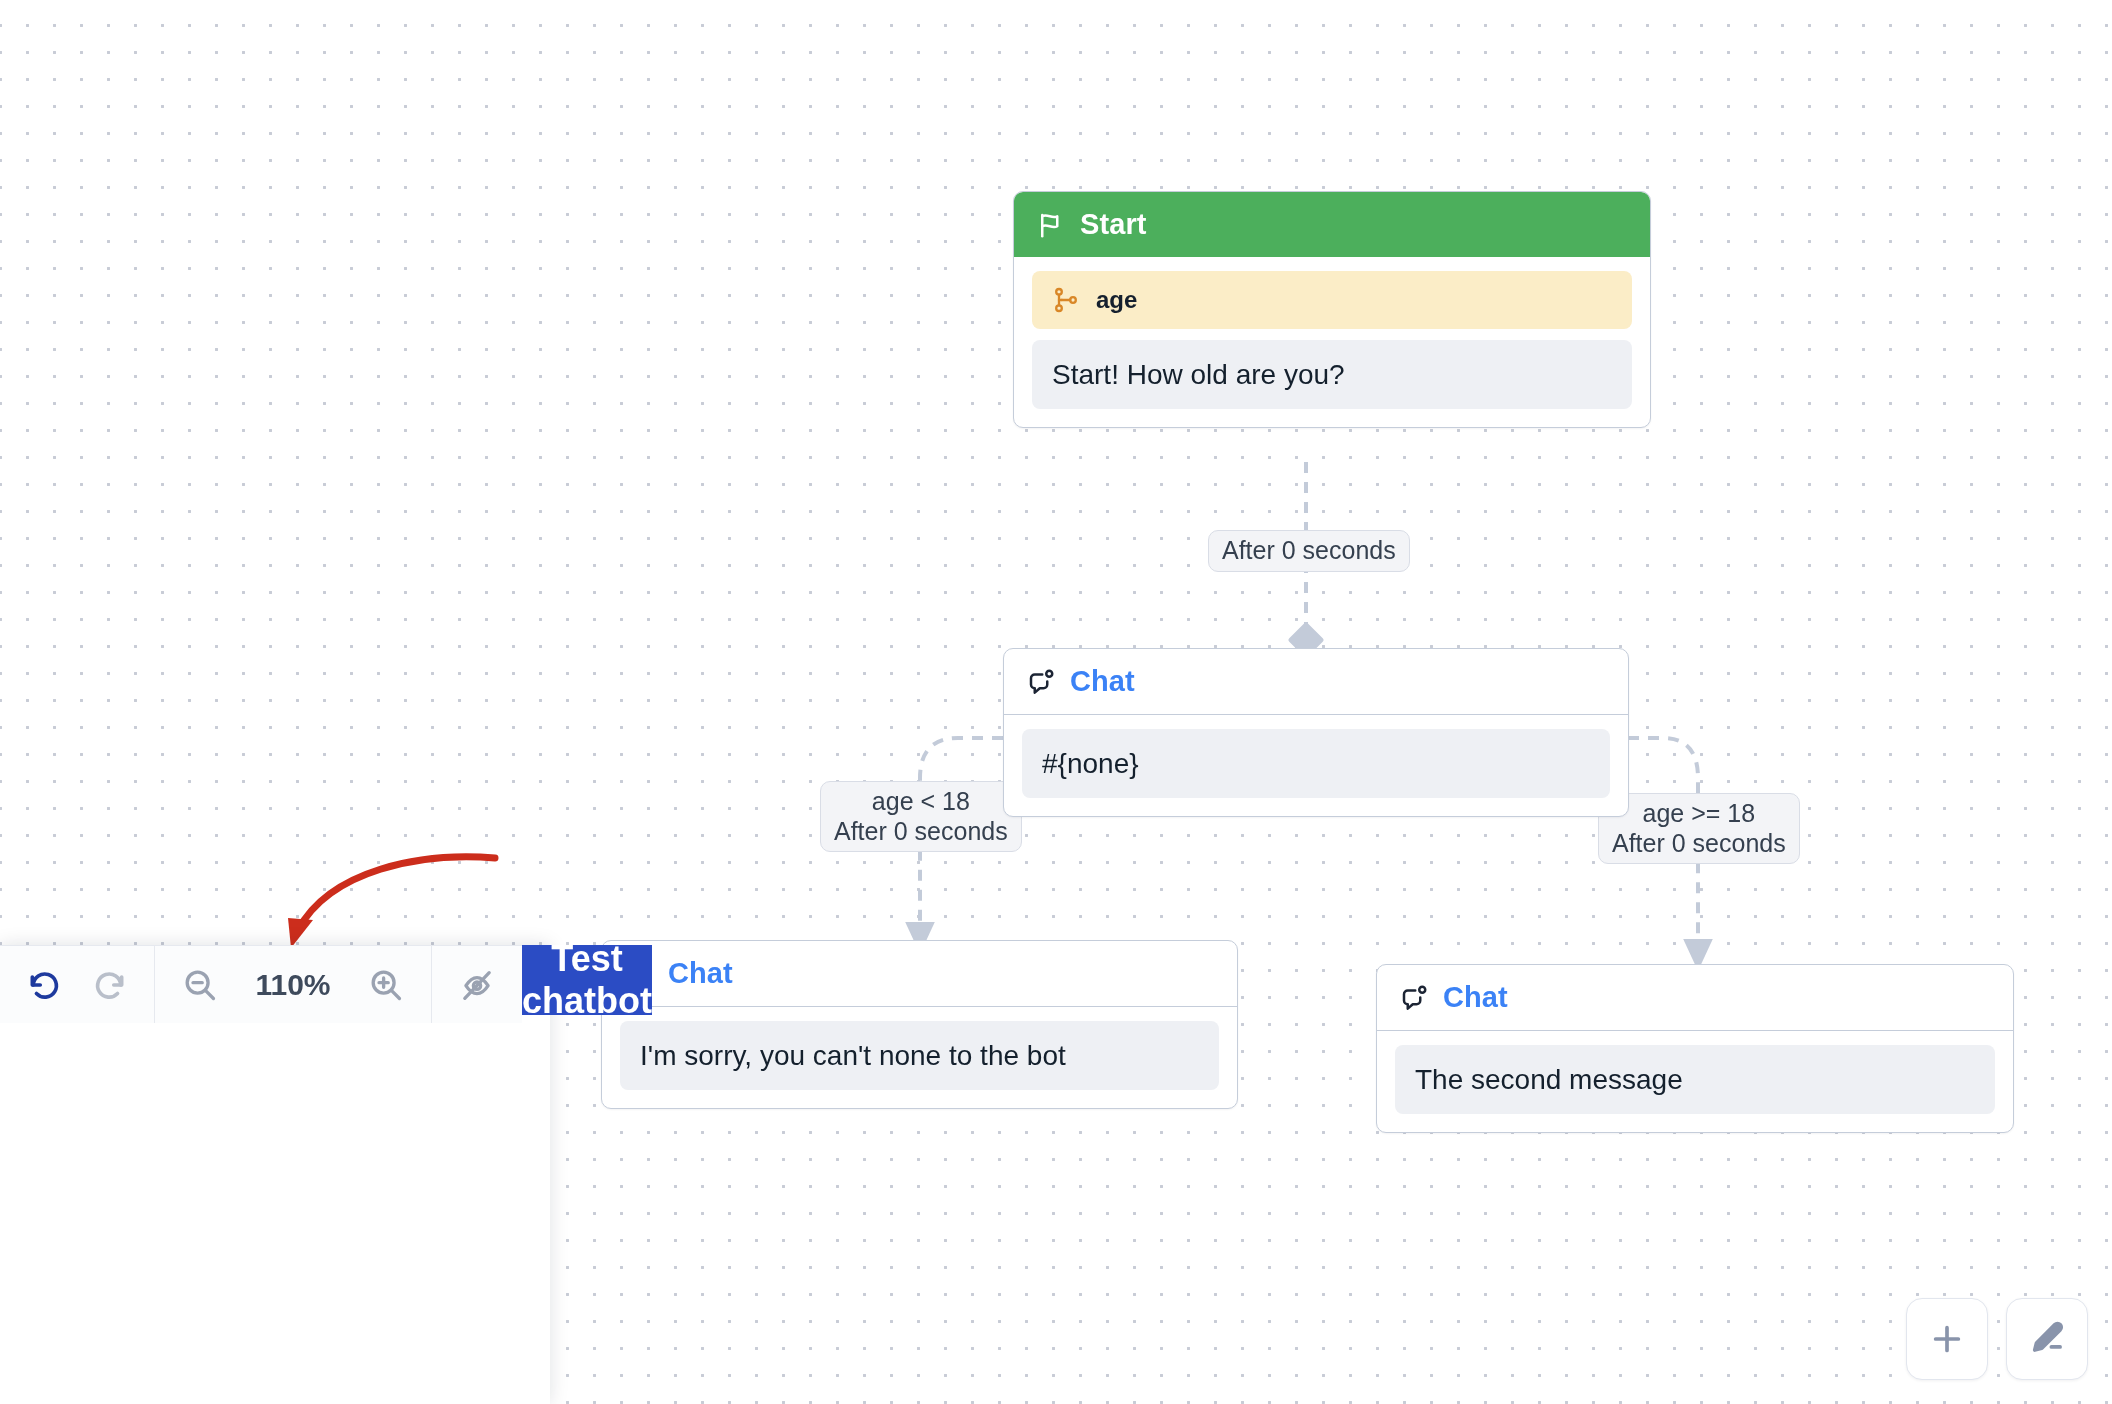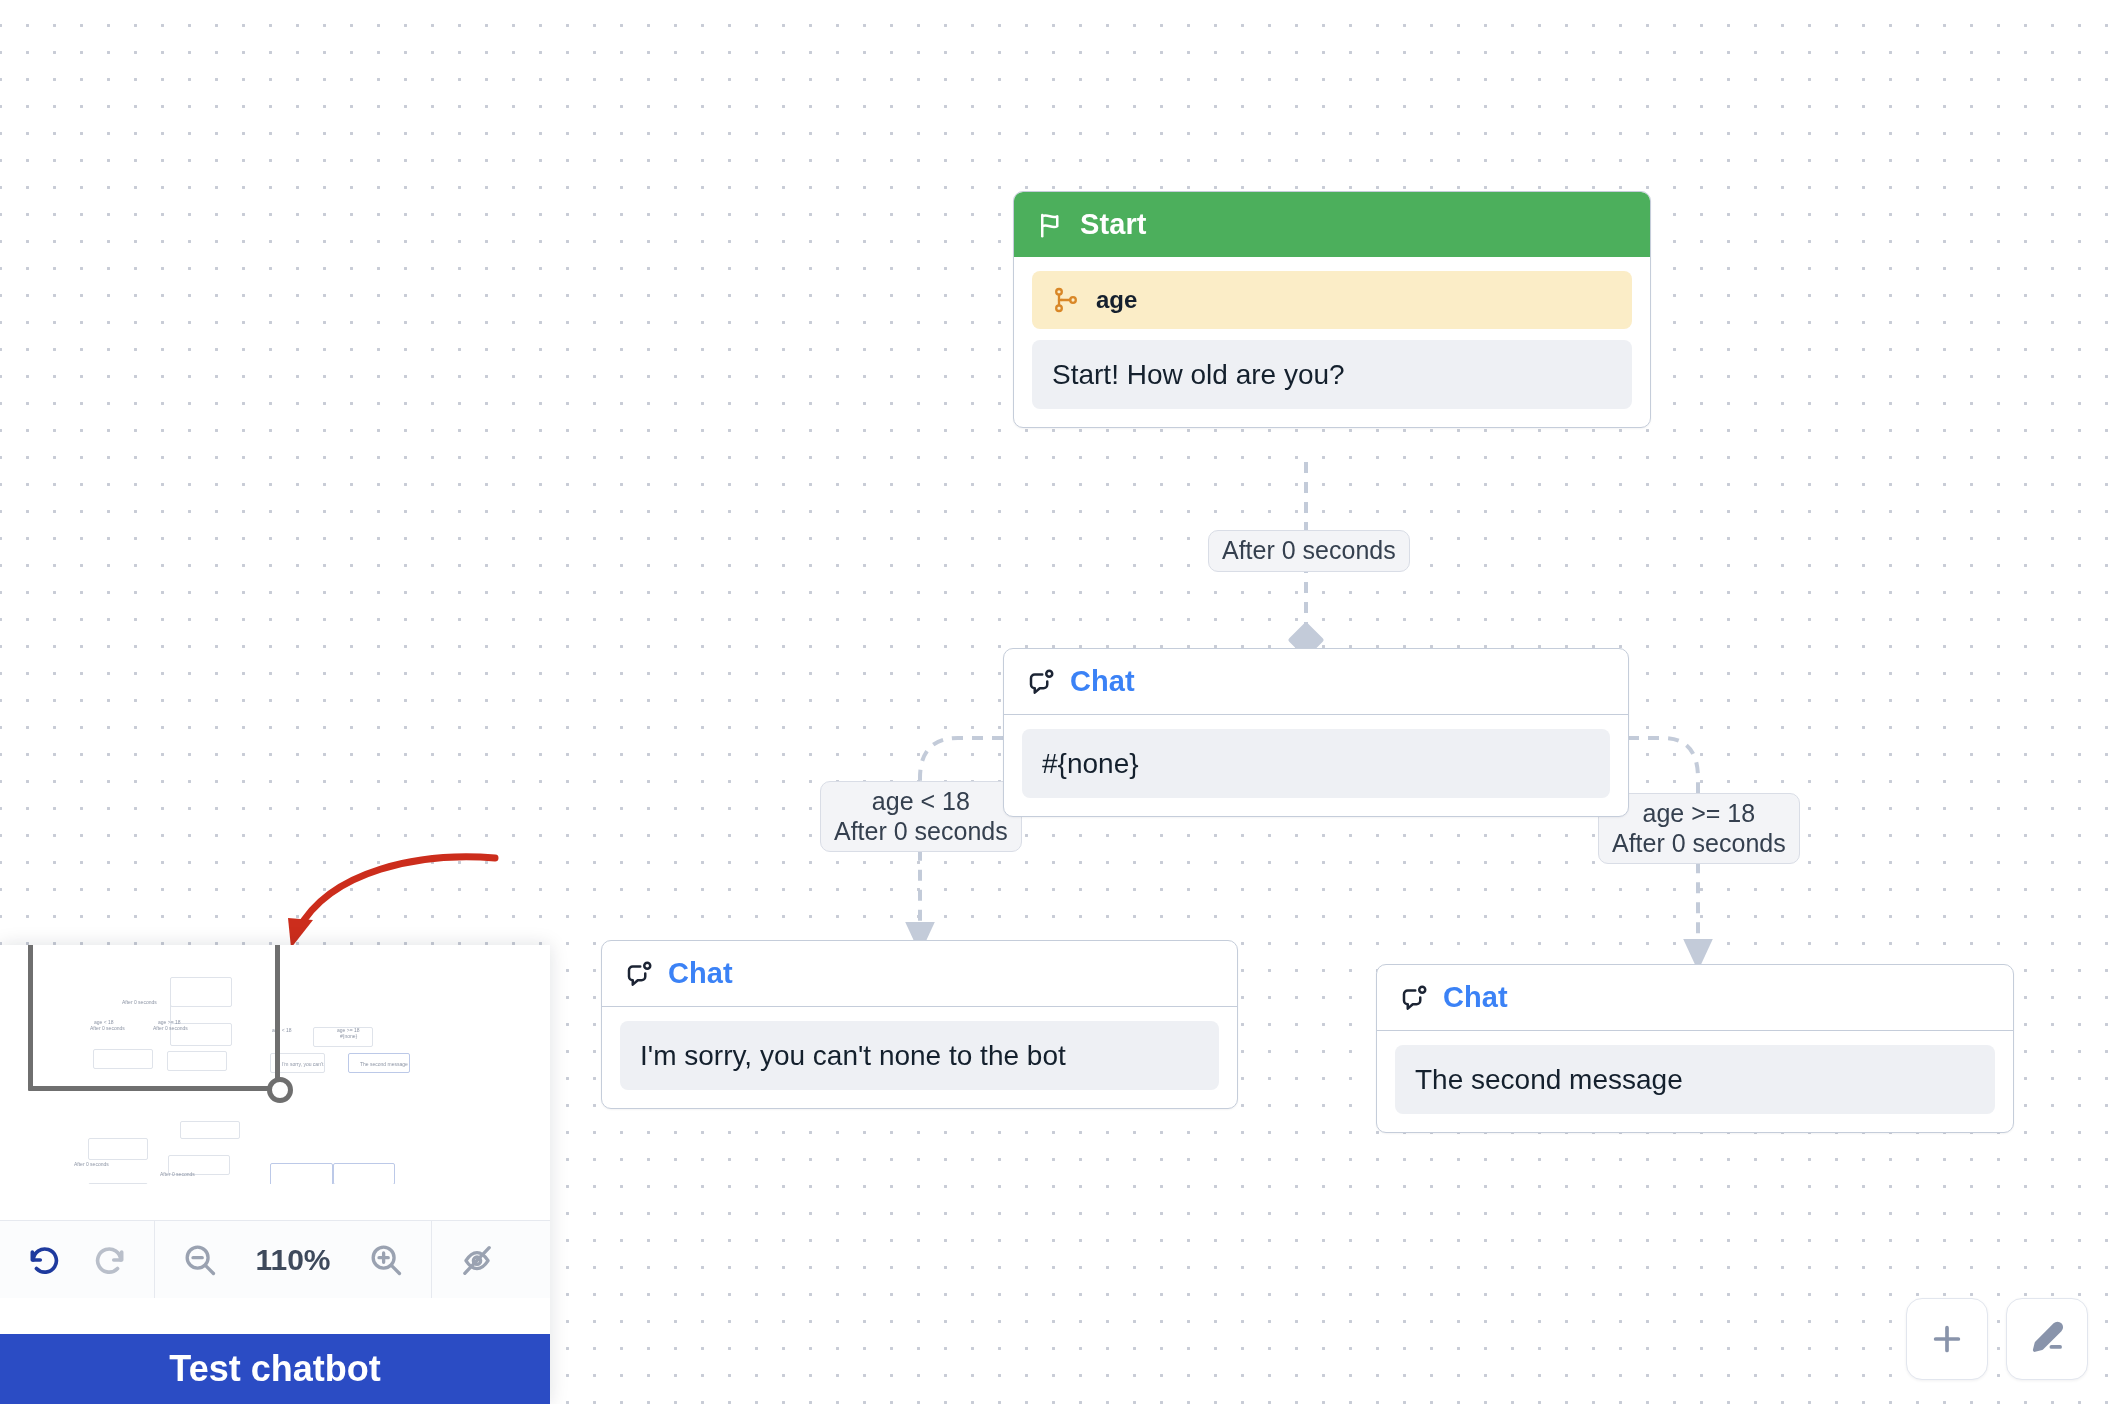--- a/index.html
+++ b/index.html
@@ -98,23 +98,22 @@
   }
 
   
   #minimap-panel {
     position: absolute;
     left: 0; top: 945px;
     width: 550px; height: 459px;
     background: #ffffff;
     box-shadow: 0 0 18px rgba(16,24,40,.13);
     display: flex;
-    flex-direction: column;
+    flex-direction: row;
     z-index: 30;
-    gap: 36px;
   }
   #minimap {
     position: relative;
     flex: 1 1 auto;
     background: #ffffff;
     overflow: hidden;
   }
   .mm-box {
     position: absolute;
     border: 1px solid #dfe3ea;

